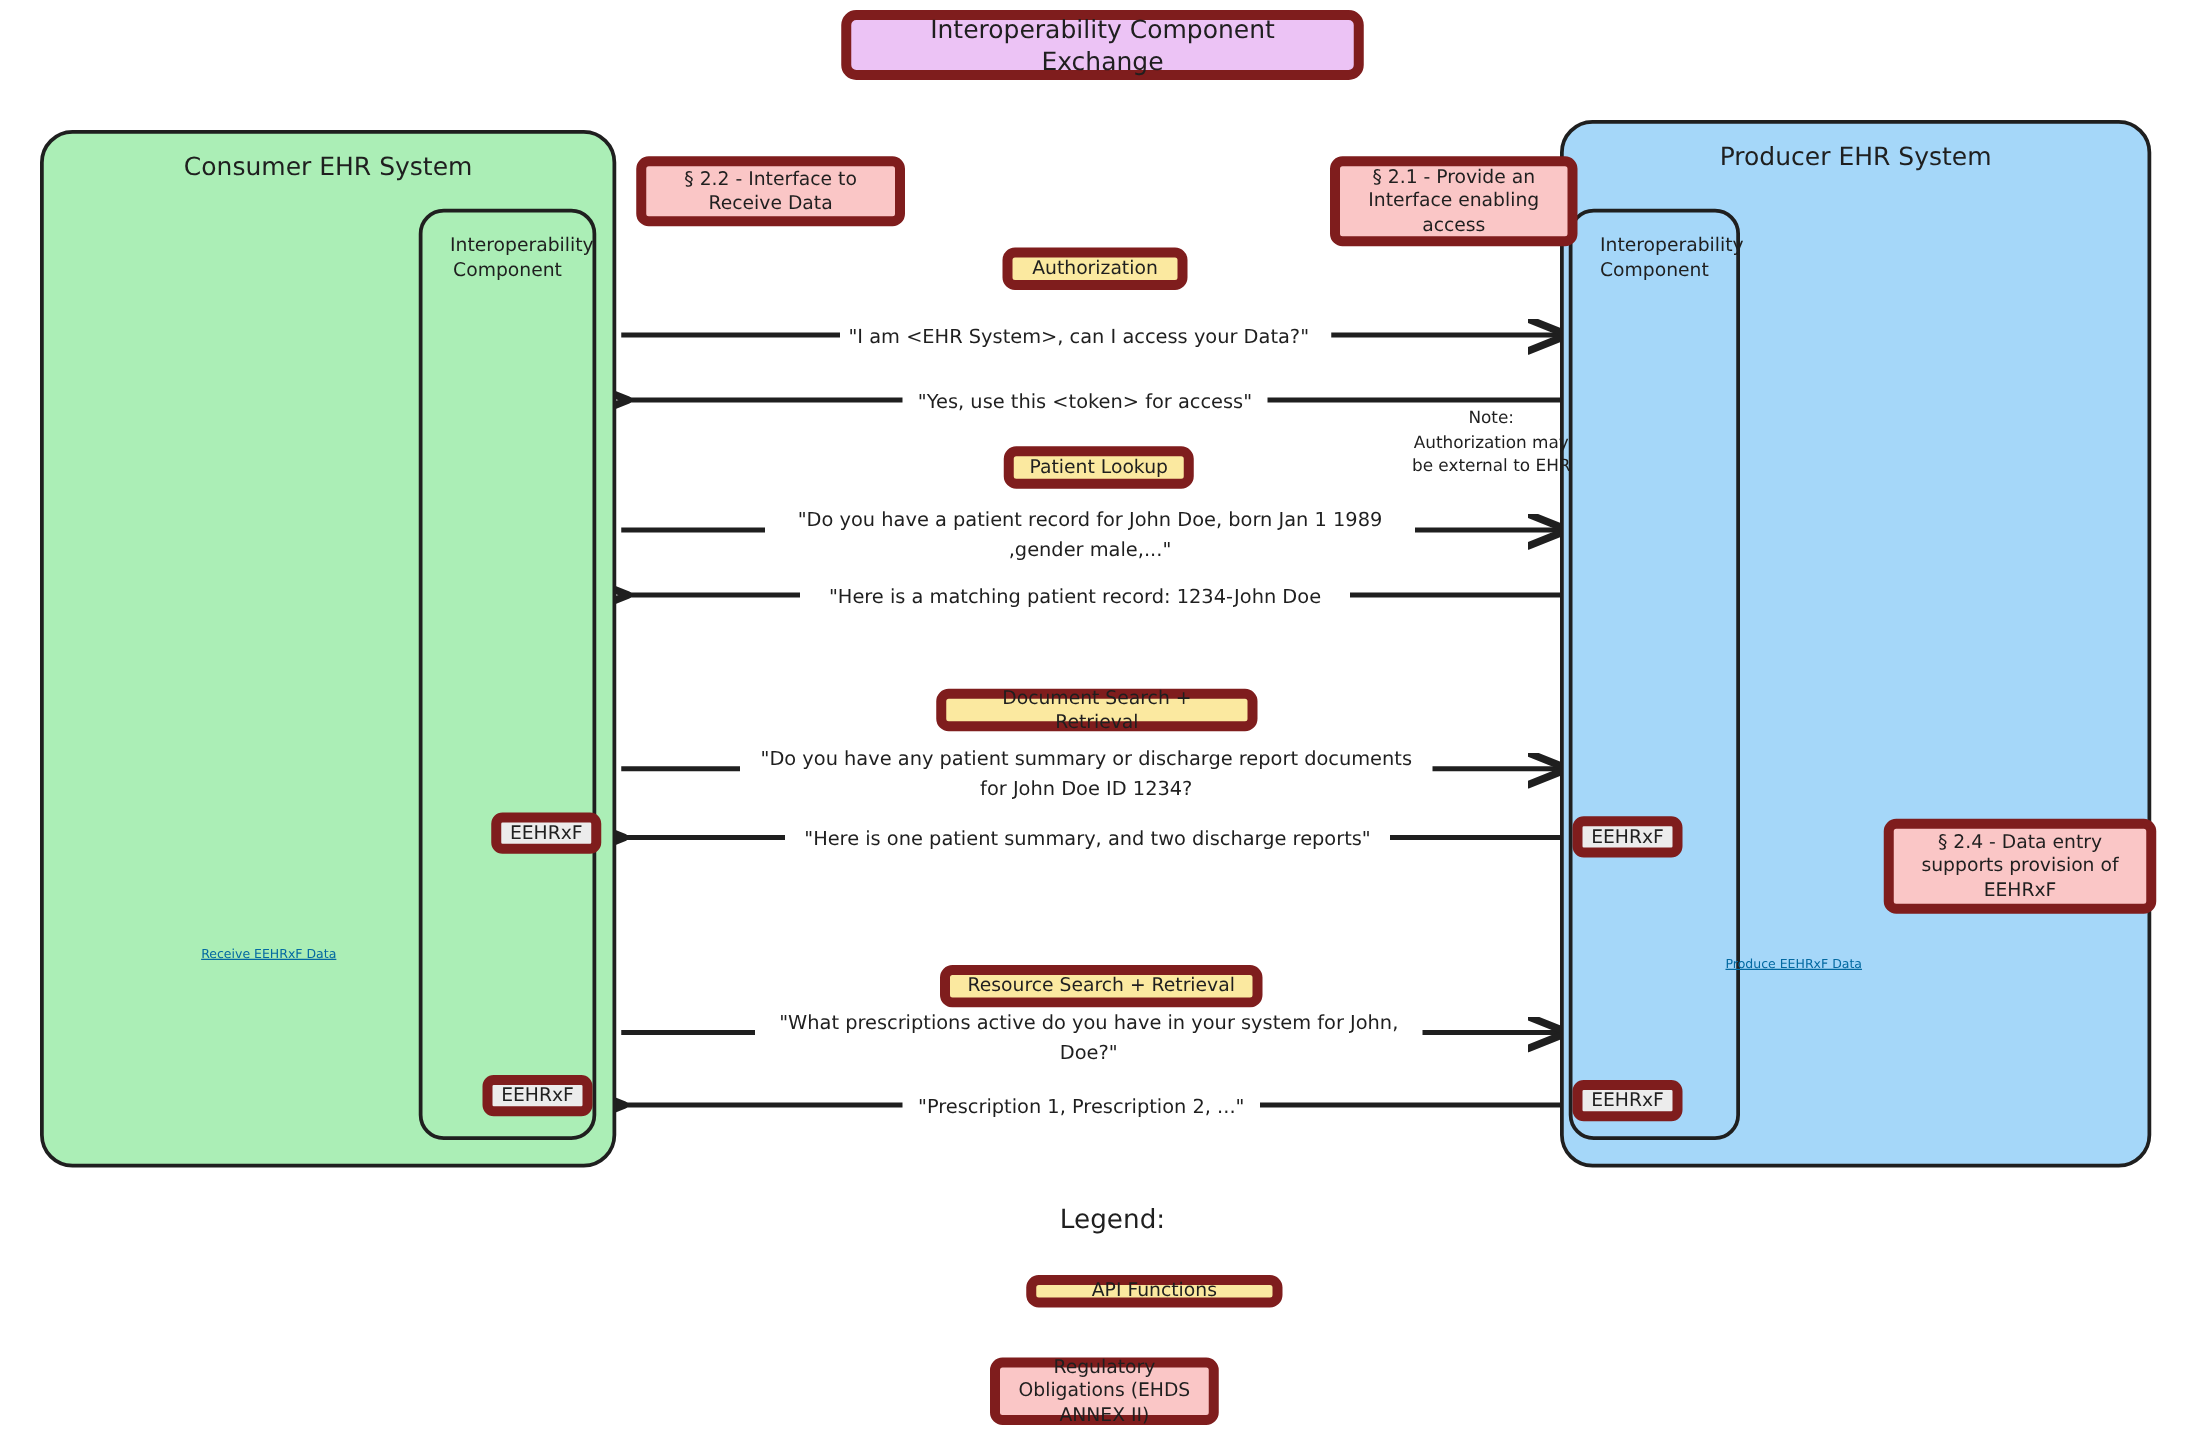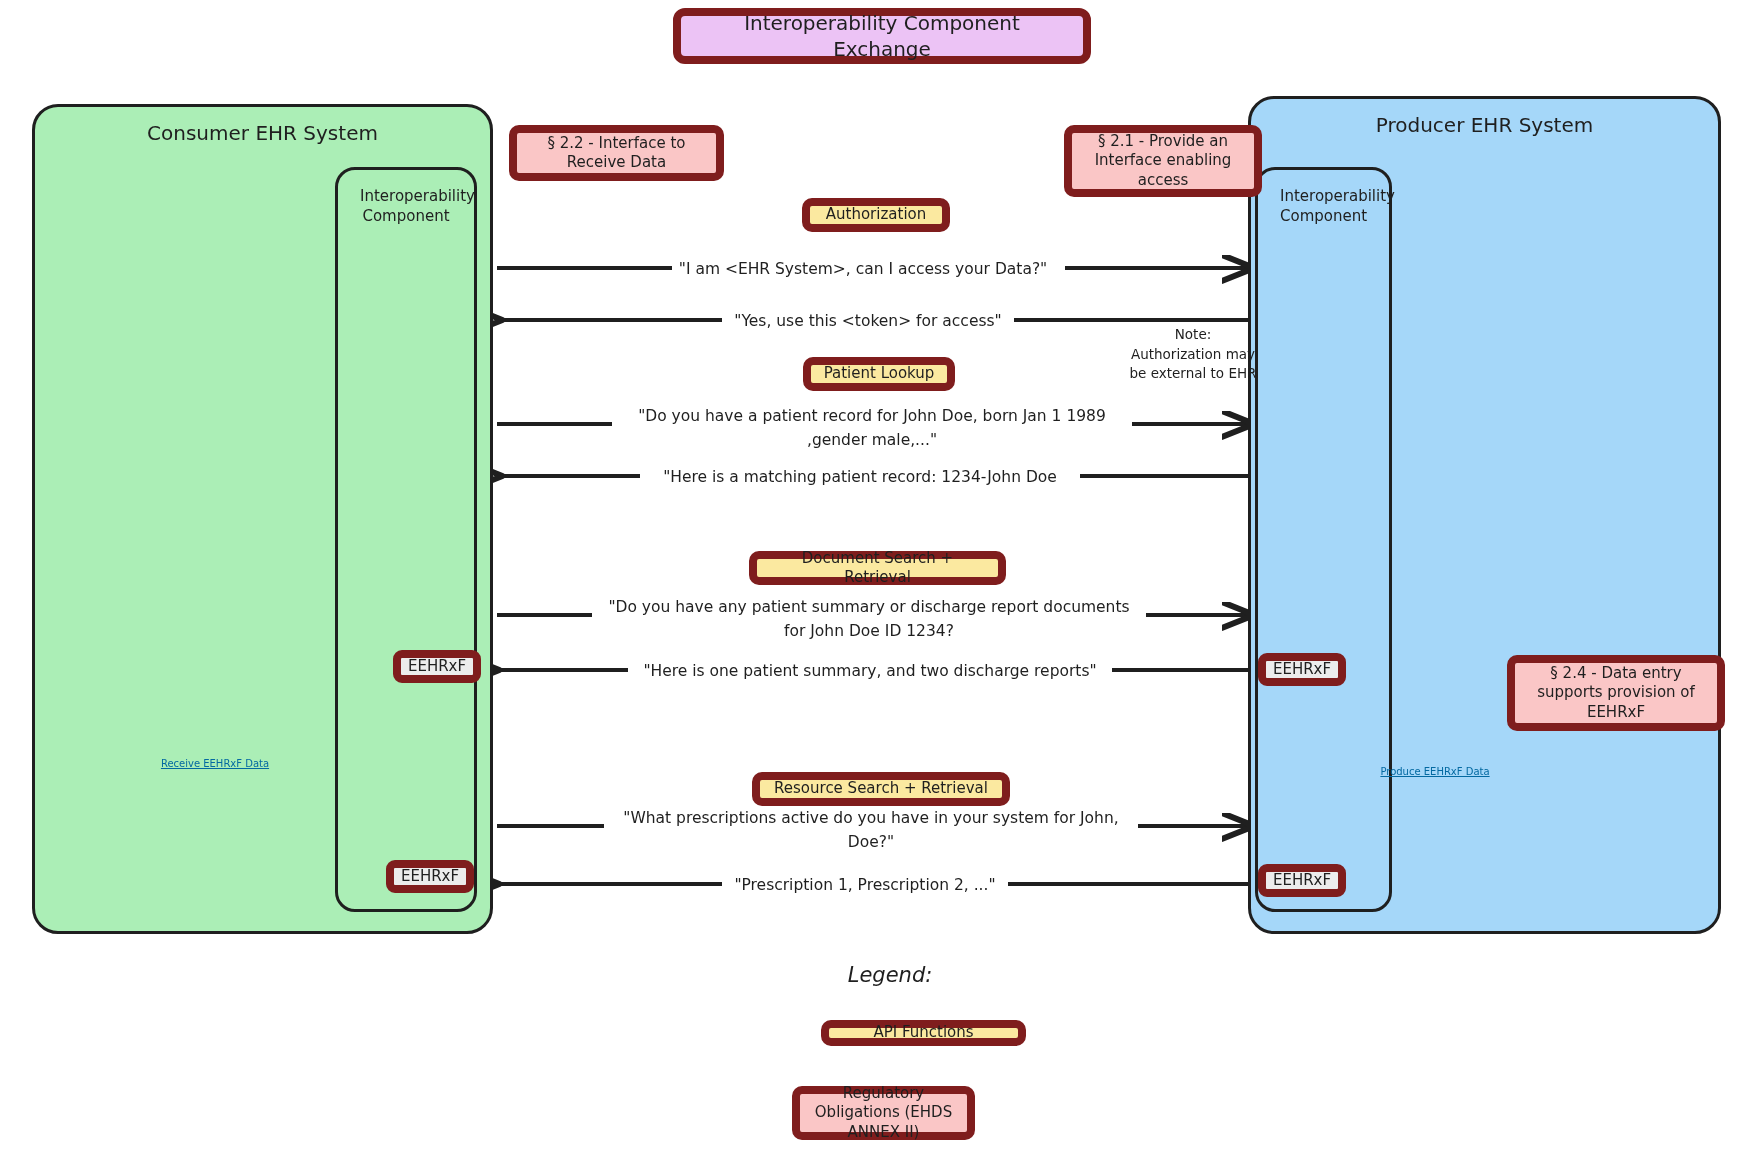--- a/index.html
+++ b/index.html
@@ -99,21 +99,20 @@
     font-size:13.5px;
     line-height:1.45;
     color:#1f1f1f;
     text-align:center;
   }
   .legend-label{
     position:absolute;
     font-size:21px;
     color:#1f1f1f;
     text-align:center;
-    font-style:italic;
   }
 </style>
 </head>
 <body>
 
 <div id="stage">
 
   <svg id="svg-layer" viewBox="0 0 1753 1149">
     <defs>
       <marker id="ah" markerWidth="9" markerHeight="9" refX="7.4" refY="3.2" orient="auto" markerUnits="strokeWidth">

